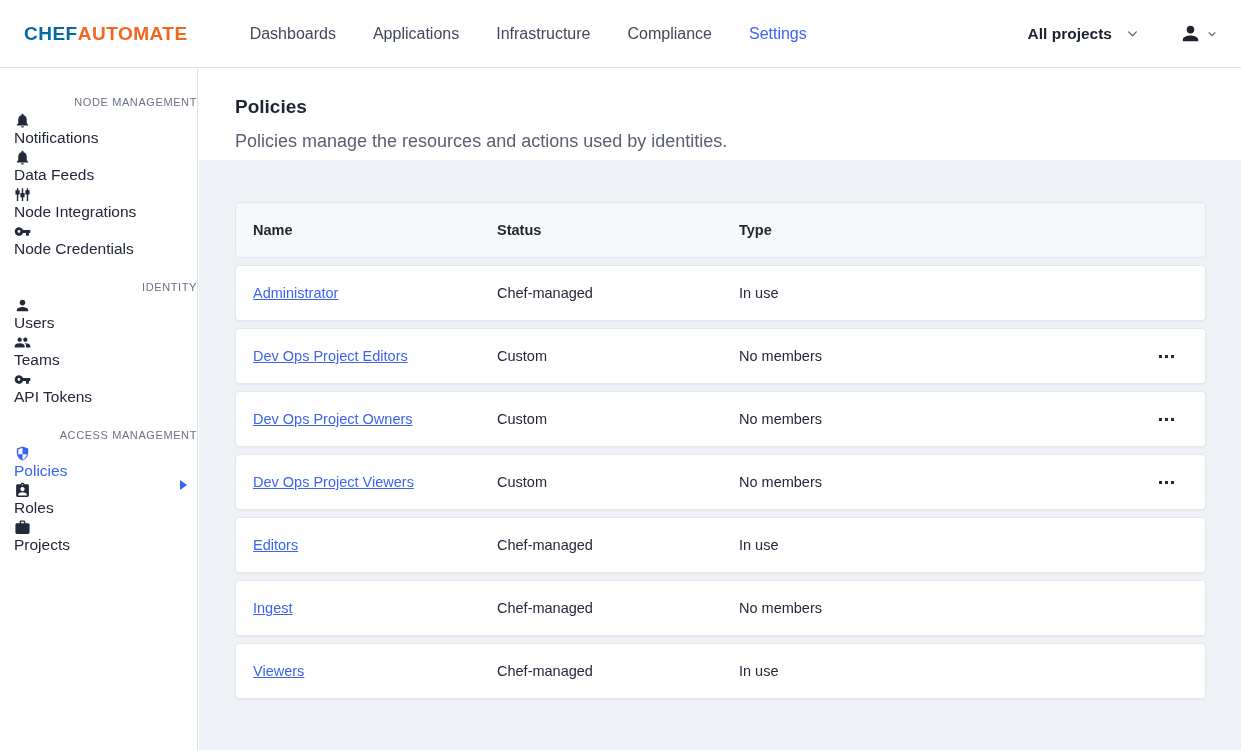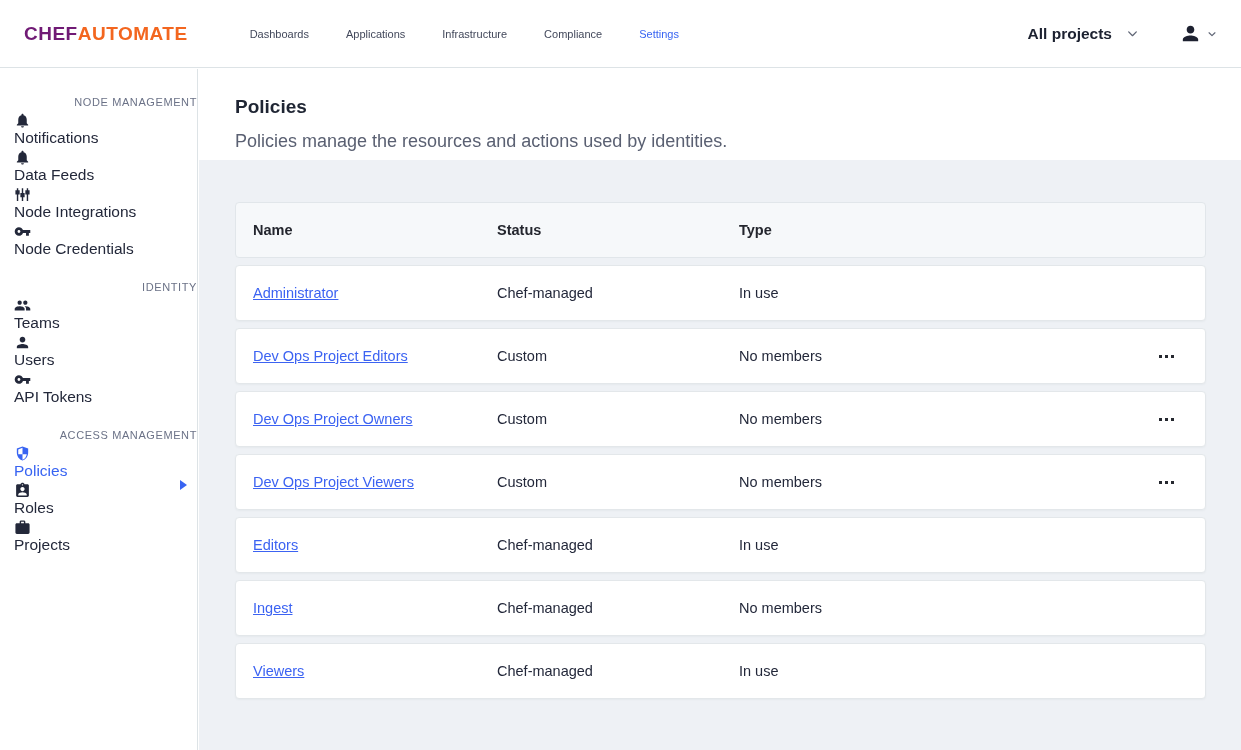--- a/index.html
+++ b/index.html
@@ -8,25 +8,25 @@
     font-family:"Liberation Sans","DejaVu Sans",sans-serif;
     background:#ffffff; color:#23283a; overflow:hidden; position:relative;
   }
   
   .navbar {
     position:absolute; top:0; left:0; width:1241px; height:68px;
     background:#ffffff; border-bottom:1px solid #dde3e6;
     display:flex; align-items:center; padding:0 24px; z-index:5;
   }
   .logo { font-weight:700; font-size:19px; letter-spacing:.5px; white-space:nowrap; }
-  .logo .chef { color:#701a75; }
+  .logo .chef { color:#0369a1; }
   .logo .automate { color:#f3661f; font-weight:600; }
   .main-nav { display:flex; gap:37px; margin-left:62px; }
   .nav-link {
-    font-size:11px; color:#42485b; text-decoration:none; cursor:pointer; white-space:nowrap;
+    font-size:16px; color:#42485b; text-decoration:none; cursor:pointer; white-space:nowrap;
   }
   .nav-link.active { color:#3864f2; }
   .nav-right { margin-left:auto; display:flex; align-items:center; }
   .projects-filter {
     display:flex; align-items:center; gap:14px; cursor:pointer;
     font-size:15.5px; font-weight:700; color:#1c2130;
   }
   .chev { color:#5f6575; display:inline-flex; }
   .user-menu { display:flex; align-items:center; gap:5px; margin-left:40px; cursor:pointer; color:#1d2130; }
   
@@ -147,32 +147,32 @@
           </svg>
         </span>
         <span>Node Credentials</span>
       </div>
     </div>
     <div class="side-section">
       <div class="side-section-label">IDENTITY</div>
       <div class="side-item">
         <span class="icon">
           <svg viewBox="0 0 24 24" fill="currentColor">
+            <path d="M12 12c2.21 0 4-1.79 4-4s-1.79-4-4-4-4 1.79-4 4 1.79 4 4 4zm0 2c-2.67 0-8 1.34-8 4v2h16v-2c0-2.66-5.33-4-8-4z"></path>
+          </svg>
+        </span>
+        <span>Users</span>
+      </div>
+      <div class="side-item">
+        <span class="icon">
+          <svg viewBox="0 0 24 24" fill="currentColor">
             <path d="M16 11c1.66 0 2.99-1.34 2.99-3S17.66 5 16 5s-3 1.34-3 3 1.34 3 3 3zm-8 0c1.66 0 2.99-1.34 2.99-3S9.66 5 8 5 5 6.34 5 8s1.34 3 3 3zm0 2c-2.33 0-7 1.17-7 3.5V19h14v-2.5c0-2.33-4.67-3.5-7-3.5zm8 0c-.29 0-.62.02-.97.05 1.16.84 1.97 1.97 1.97 3.45V19h6v-2.5c0-2.33-4.67-3.5-7-3.5z"></path>
           </svg>
         </span>
         <span>Teams</span>
-      </div>
-      <div class="side-item">
-        <span class="icon">
-          <svg viewBox="0 0 24 24" fill="currentColor">
-            <path d="M12 12c2.21 0 4-1.79 4-4s-1.79-4-4-4-4 1.79-4 4 1.79 4 4 4zm0 2c-2.67 0-8 1.34-8 4v2h16v-2c0-2.66-5.33-4-8-4z"></path>
-          </svg>
-        </span>
-        <span>Users</span>
       </div>
       <div class="side-item">
         <span class="icon">
           <svg viewBox="0 0 24 24" fill="currentColor">
             <path d="M12.65 10C11.83 7.67 9.61 6 7 6c-3.31 0-6 2.69-6 6s2.69 6 6 6c2.61 0 4.83-1.67 5.65-4H17v4h4v-4h2v-4H12.65zM7 14c-1.1 0-2-.9-2-2s.9-2 2-2 2 .9 2 2-.9 2-2 2z"></path>
           </svg>
         </span>
         <span>API Tokens</span>
       </div>
     </div>

